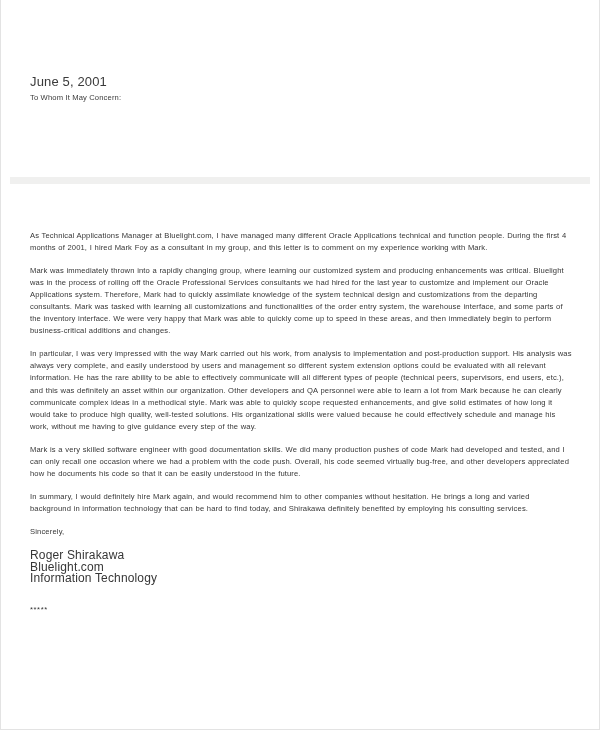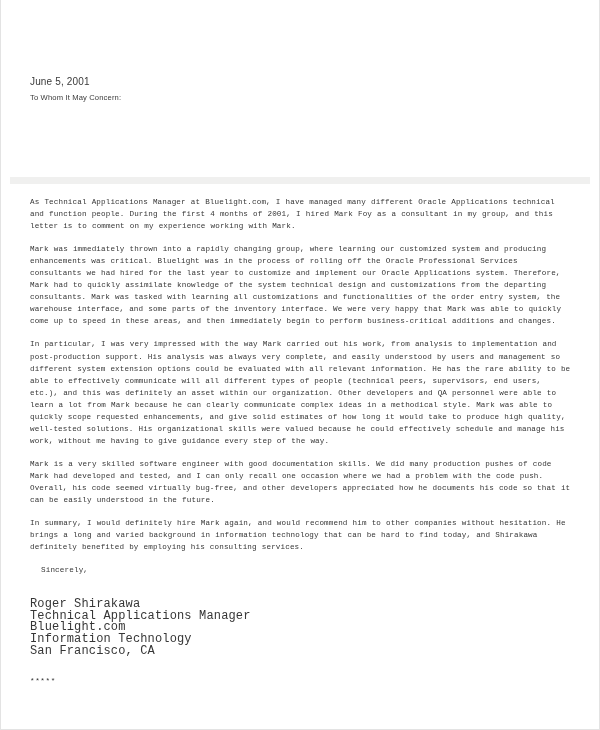--- a/index.html
+++ b/index.html
@@ -23,21 +23,21 @@
     border-left: 1px solid #e3e3e3;
     border-right: 1px solid #e3e3e3;
     border-bottom: 1px solid #e3e3e3;
     padding: 0;
   }
 
   .letter-date {
     position: absolute;
     left: 29px;
     top: 76px;
-    font-size: 10px;
+    font-size: 13px;
     line-height: 11px;
     color: #3a3a3a;
     letter-spacing: 0.15px;
     white-space: nowrap;
   }
 
   .letter-salutation {
     position: absolute;
     left: 29px;
     top: 92px;
@@ -53,41 +53,40 @@
     left: 9px;
     right: 9px;
     top: 177px;
     height: 7px;
     background: #f0f0ef;
   }
 
   .body-block {
     position: absolute;
     left: 29px;
-    top: 196px;
+    top: 230px;
     width: 543px;
-    font-family: Liberation Mono, monospace;
   }
 
   .para {
     font-size: 7.6px;
     line-height: 12.05px;
     color: #363636;
     text-align: left;
     letter-spacing: 0.13px;
     margin: 0 0 11px 0;
     word-spacing: 0.35px;
   }
 
   .closing {
     font-size: 7.6px;
     line-height: 12.05px;
     color: #363636;
     letter-spacing: 0.15px;
-    margin: 11px;
+    margin: 0;
   }
 
   .sig-spacer {
     height: 12px;
   }
 
   .sig-line {
     font-size: 12px;
     line-height: 11.6px;
     color: #363636;
@@ -125,24 +124,22 @@
     <p class="para">Mark is a very skilled software engineer with good documentation skills. We did many production pushes of code Mark had developed and tested, and I can only recall one occasion where we had a problem with the code push.  Overall, his code seemed virtually bug-free, and other developers appreciated how he documents his code so that it can be easily understood in the future.</p>
 
     <p class="para">In summary, I would definitely hire Mark again, and would recommend him to other companies without hesitation.  He brings a long and varied background in information technology that can be hard to find today, and Shirakawa definitely benefited by employing his consulting services.</p>
 
     <div class="closing">Sincerely,</div>
 
     <div class="sig-spacer"></div>
 
     <div class="sig-line">Roger Shirakawa</div>
 
-    <div class="sig-line">Technical Applications Manager</div>
 
     <div class="sig-line">Bluelight.com</div>
 
     <div class="sig-line">Information Technology</div>
 
-    <div class="sig-line">San Francisco, CA</div>
 
     <div class="asterisks">*****</div>
 
   </div>
 </div>
 
 </body></html>

